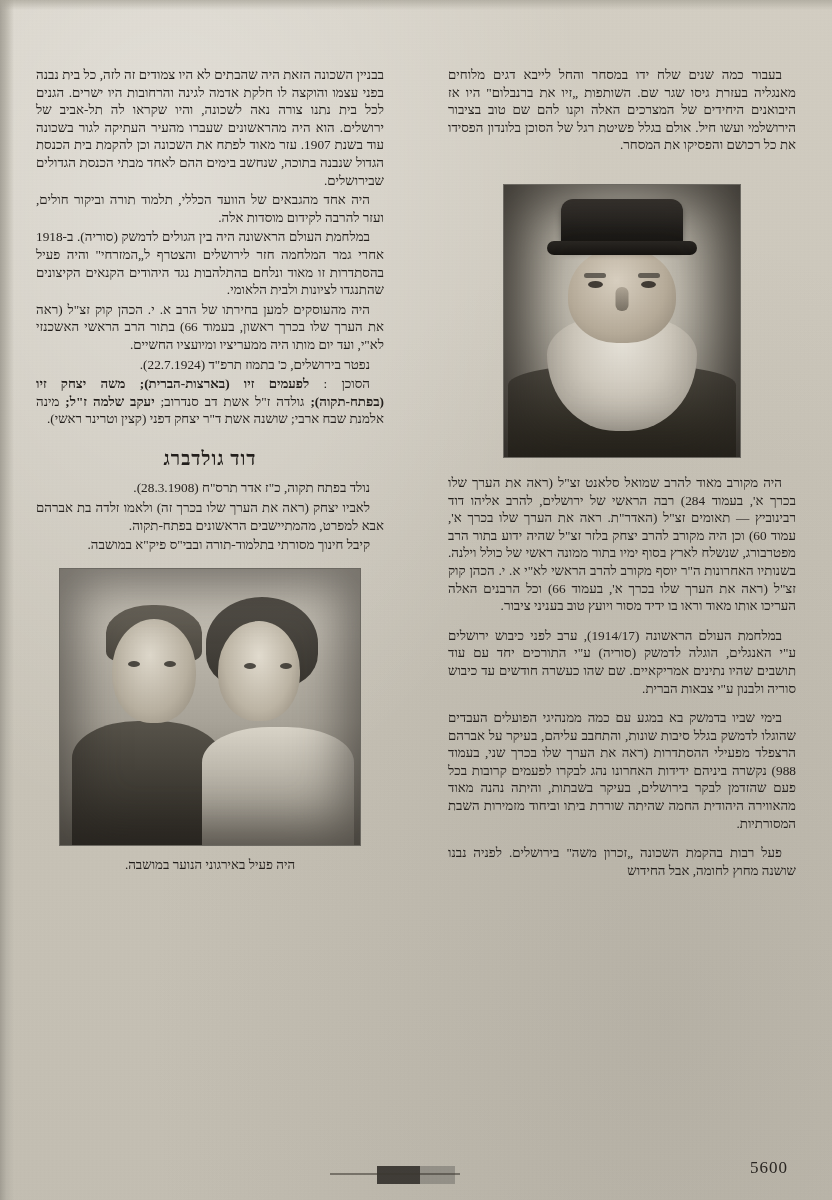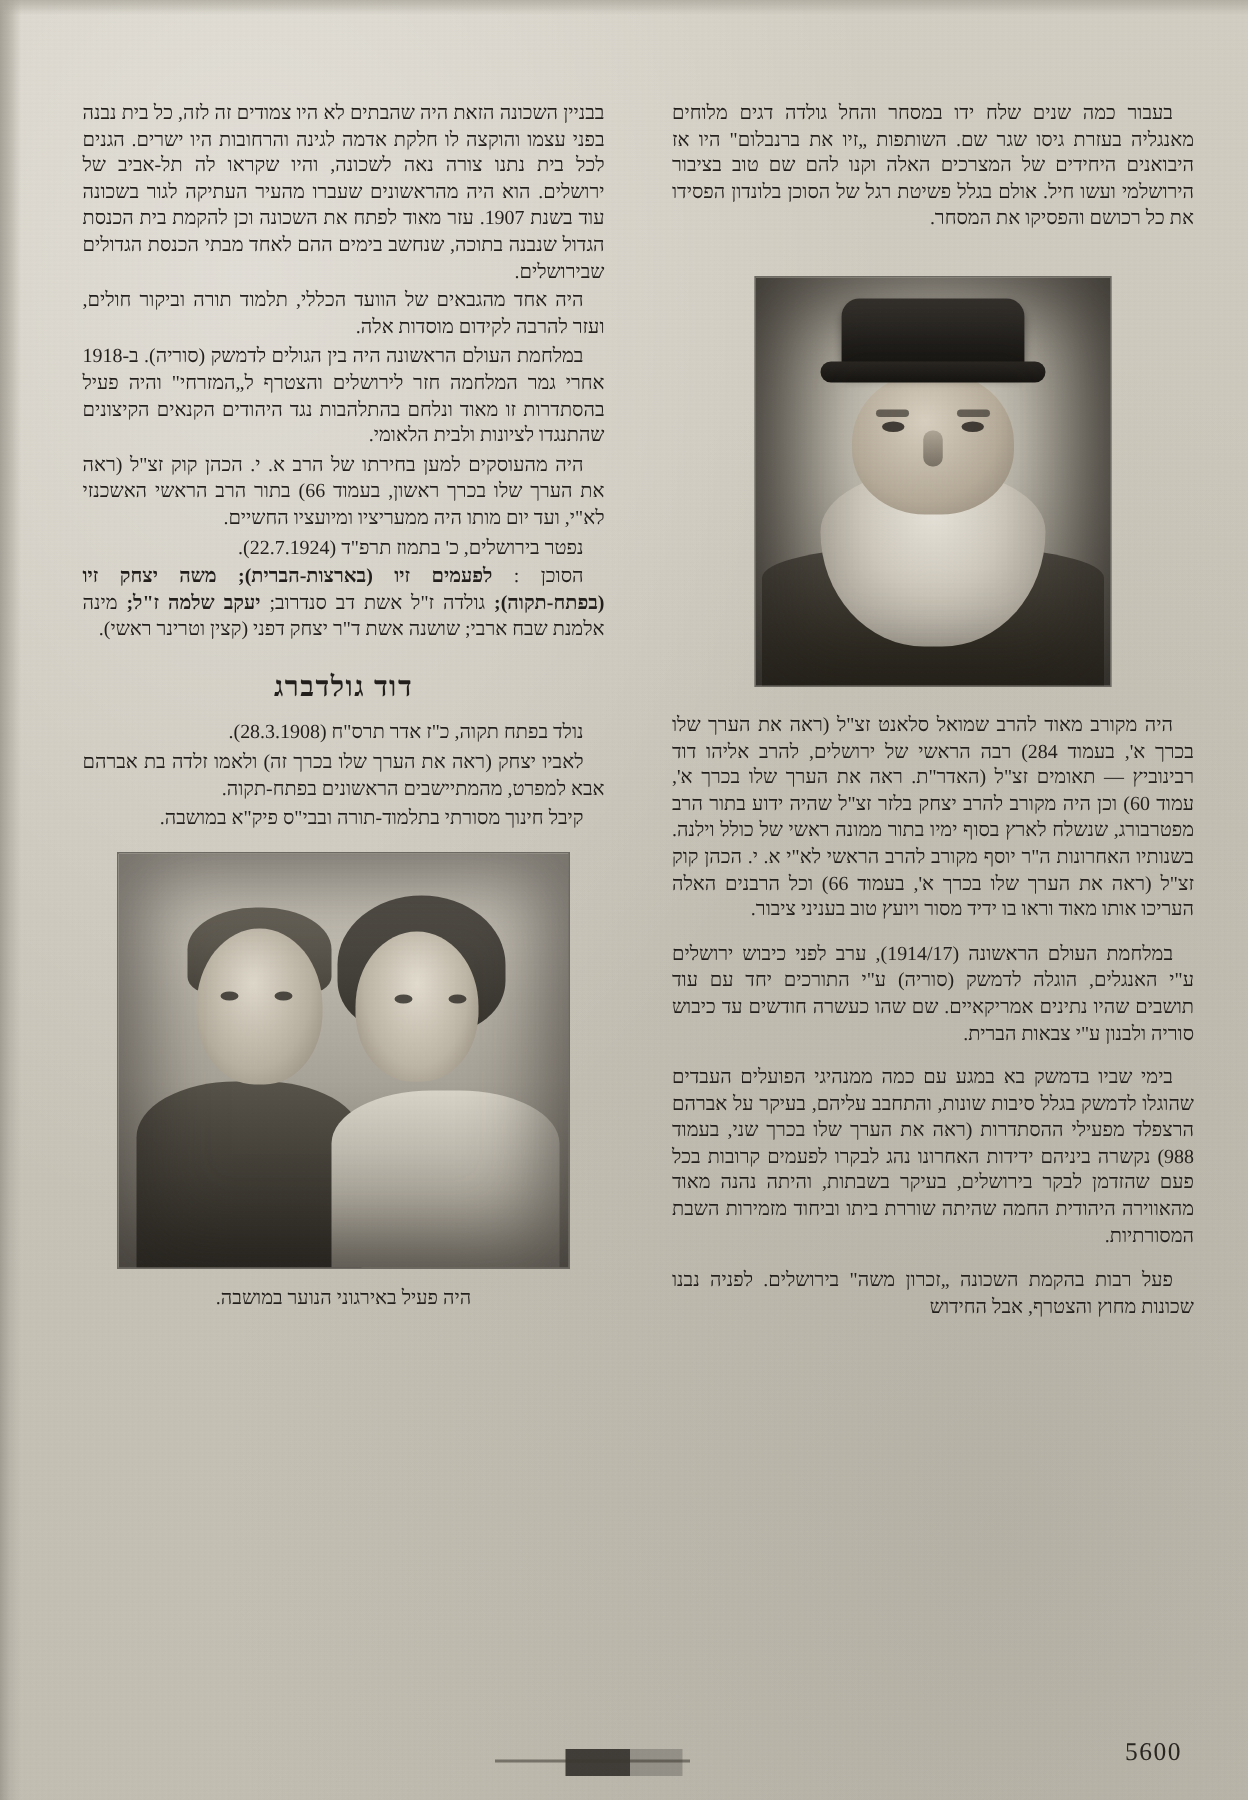--- a/index.html
+++ b/index.html
@@ -41,21 +41,20 @@
     position:absolute;
     top:66px;left:36px;right:36px;
     height:1060px;
     direction:rtl;
   }
   .col{
     position:absolute;top:0;width:348px;
     direction:rtl;text-align:justify;
     font-size:13.3px;line-height:17.6px;
     color:#231f1c;
-    margin-left:19px;
   }
   .col.right{right:0;}
   .col.left{left:0;}
   p{margin:0 0 0 0;text-indent:0;}
   p.ind{text-indent:14px;}
   .blk{margin-bottom:2px;}
   .heading{
     font-weight:bold;
     font-size:19px;
     text-align:center;
@@ -190,21 +189,21 @@
 </head>
 <body>
 
 <div class="page">
   <div class="edge-left"></div>
   <div class="edge-top"></div>
 
   <div class="columns">
 
     <div class="col right">
-      <p class="blk ind">בעבור כמה שנים שלח ידו במסחר והחל גולדה דגים מלוחים מאנגליה בעזרת גיסו שגר שם. השותפות „זיו את ברנבלום" היו אז היבואנים היחידים של המצרכים האלה וקנו להם שם טוב בציבור הירושלמי ועשו חיל. אולם בגלל פשיטת רגל של הסוכן בלונדון הפסידו את כל רכושם והפסיקו את המסחר.</p>
+      <p class="blk ind">בעבור כמה שנים שלח ידו במסחר והחל לייבא דגים מלוחים מאנגליה בעזרת גיסו שגר שם. השותפות „זיו את ברנבלום" היו אז היבואנים היחידים של המצרכים האלה וקנו להם שם טוב בציבור הירושלמי ועשו חיל. אולם בגלל פשיטת רגל של הסוכן בלונדון הפסידו את כל רכושם והפסיקו את המסחר.</p>
       <div class="sp"></div>
 
       <div class="photo photo-portrait">
         <div class="pv">
           <div class="portrait-bg"></div>
           <div class="body"></div>
           <div class="beard"></div>
           <div class="face"></div>
           <div class="brow l"></div>
           <div class="brow r"></div>
@@ -216,21 +215,21 @@
           <div class="vign"></div>
         </div>
       </div>
 
       <p class="blk ind">היה מקורב מאוד להרב שמואל סלאנט זצ"ל (ראה את הערך שלו בכרך א', בעמוד 284) רבה הראשי של ירושלים, להרב אליהו דוד רבינוביץ — תאומים זצ"ל (האדר"ת. ראה את הערך שלו בכרך א', עמוד 60) וכן היה מקורב להרב יצחק בלזר זצ"ל שהיה ידוע בתור הרב מפטרבורג, שנשלח לארץ בסוף ימיו בתור ממונה ראשי של כולל וילנה. בשנותיו האחרונות ה"ר יוסף מקורב להרב הראשי לא"י א. י. הכהן קוק זצ"ל (ראה את הערך שלו בכרך א', בעמוד 66) וכל הרבנים האלה העריכו אותו מאוד וראו בו ידיד מסור ויועץ טוב בעניני ציבור.</p>
       <div class="sp"></div>
       <p class="blk ind">במלחמת העולם הראשונה (1914/17), ערב לפני כיבוש ירושלים ע"י האנגלים, הוגלה לדמשק (סוריה) ע"י התורכים יחד עם עוד תושבים שהיו נתינים אמריקאיים. שם שהו כעשרה חודשים עד כיבוש סוריה ולבנון ע"י צבאות הברית.</p>
       <div class="sp"></div>
       <p class="blk ind">בימי שביו בדמשק בא במגע עם כמה ממנהיגי הפועלים העבדים שהוגלו לדמשק בגלל סיבות שונות, והתחבב עליהם, בעיקר על אברהם הרצפלד מפעילי ההסתדרות (ראה את הערך שלו בכרך שני, בעמוד 988) נקשרה ביניהם ידידות האחרונו נהג לבקרו לפעמים קרובות בכל פעם שהזדמן לבקר בירושלים, בעיקר בשבתות, והיתה נהנה מאוד מהאווירה היהודית החמה שהיתה שוררת ביתו וביחוד מזמירות השבת המסורתיות.</p>
       <div class="sp"></div>
-      <p class="blk ind">פעל רבות בהקמת השכונה „זכרון משה" בירושלים. לפניה נבנו שכונות מחוץ והצטרף, אבל החידוש</p>
+      <p class="blk ind">פעל רבות בהקמת השכונה „זכרון משה" בירושלים. לפניה נבנו שושנה מחוץ לחומה, אבל החידוש</p>
     </div>
 
     <div class="col left">
       <p class="blk">בבניין השכונה הזאת היה שהבתים לא היו צמודים זה לזה, כל בית נבנה בפני עצמו והוקצה לו חלקת אדמה לגינה והרחובות היו ישרים. הגנים לכל בית נתנו צורה נאה לשכונה, והיו שקראו לה תל-אביב של ירושלים. הוא היה מהראשונים שעברו מהעיר העתיקה לגור בשכונה עוד בשנת 1907. עזר מאוד לפתח את השכונה וכן להקמת בית הכנסת הגדול שנבנה בתוכה, שנחשב בימים ההם לאחד מבתי הכנסת הגדולים שבירושלים.</p>
       <p class="blk ind">היה אחד מהגבאים של הוועד הכללי, תלמוד תורה וביקור חולים, ועזר להרבה לקידום מוסדות אלה.</p>
       <p class="blk ind">במלחמת העולם הראשונה היה בין הגולים לדמשק (סוריה). ב-1918 אחרי גמר המלחמה חזר לירושלים והצטרף ל„המזרחי" והיה פעיל בהסתדרות זו מאוד ונלחם בהתלהבות נגד היהודים הקנאים הקיצונים שהתנגדו לציונות ולבית הלאומי.</p>
       <p class="blk ind">היה מהעוסקים למען בחירתו של הרב א. י. הכהן קוק זצ"ל (ראה את הערך שלו בכרך ראשון, בעמוד 66) בתור הרב הראשי האשכנזי לא"י, ועד יום מותו היה ממעריציו ומיועציו החשיים.</p>
       <p class="blk ind">נפטר בירושלים, כ' בתמוז תרפ"ד (22.7.1924).</p>
 
       <p class="blk ind">

